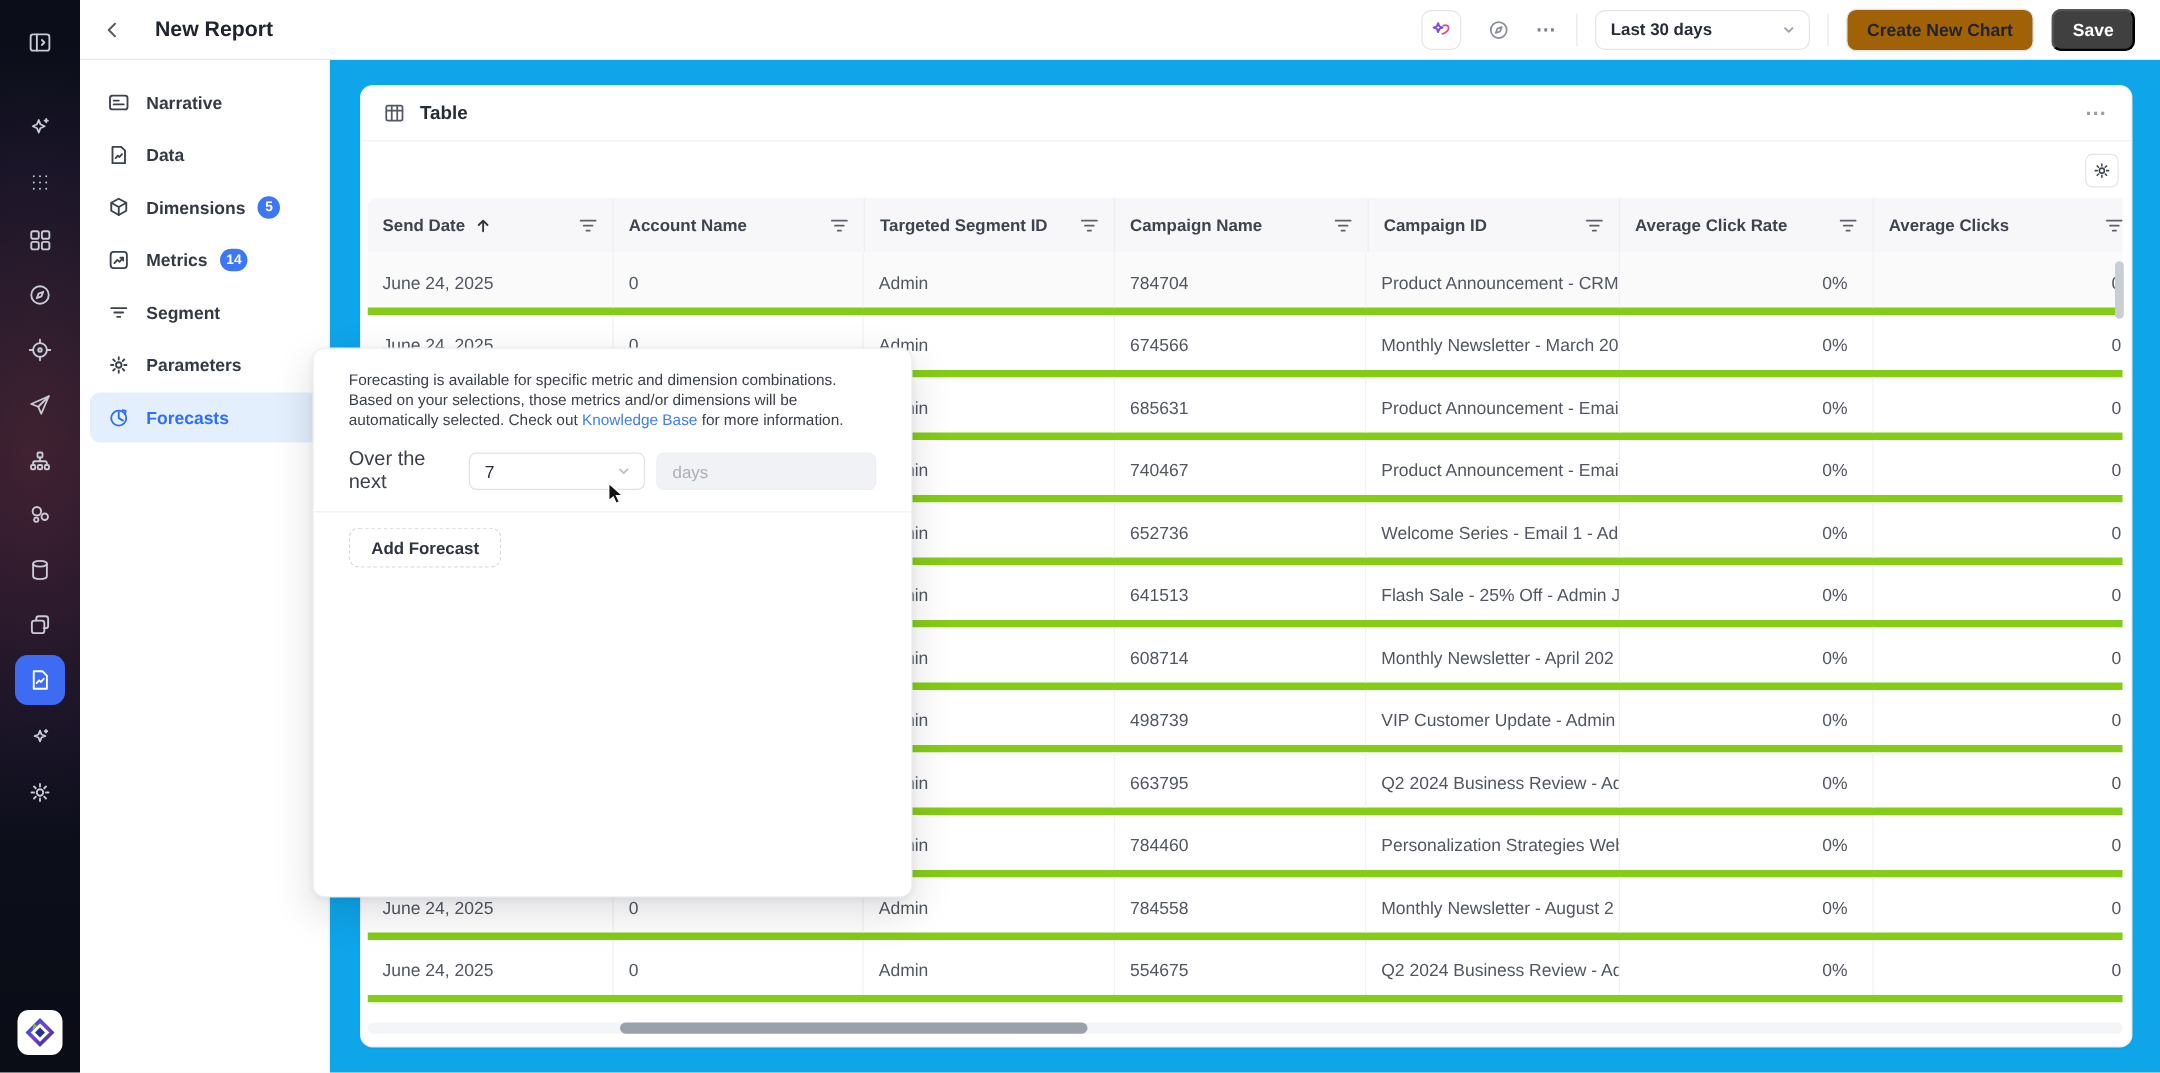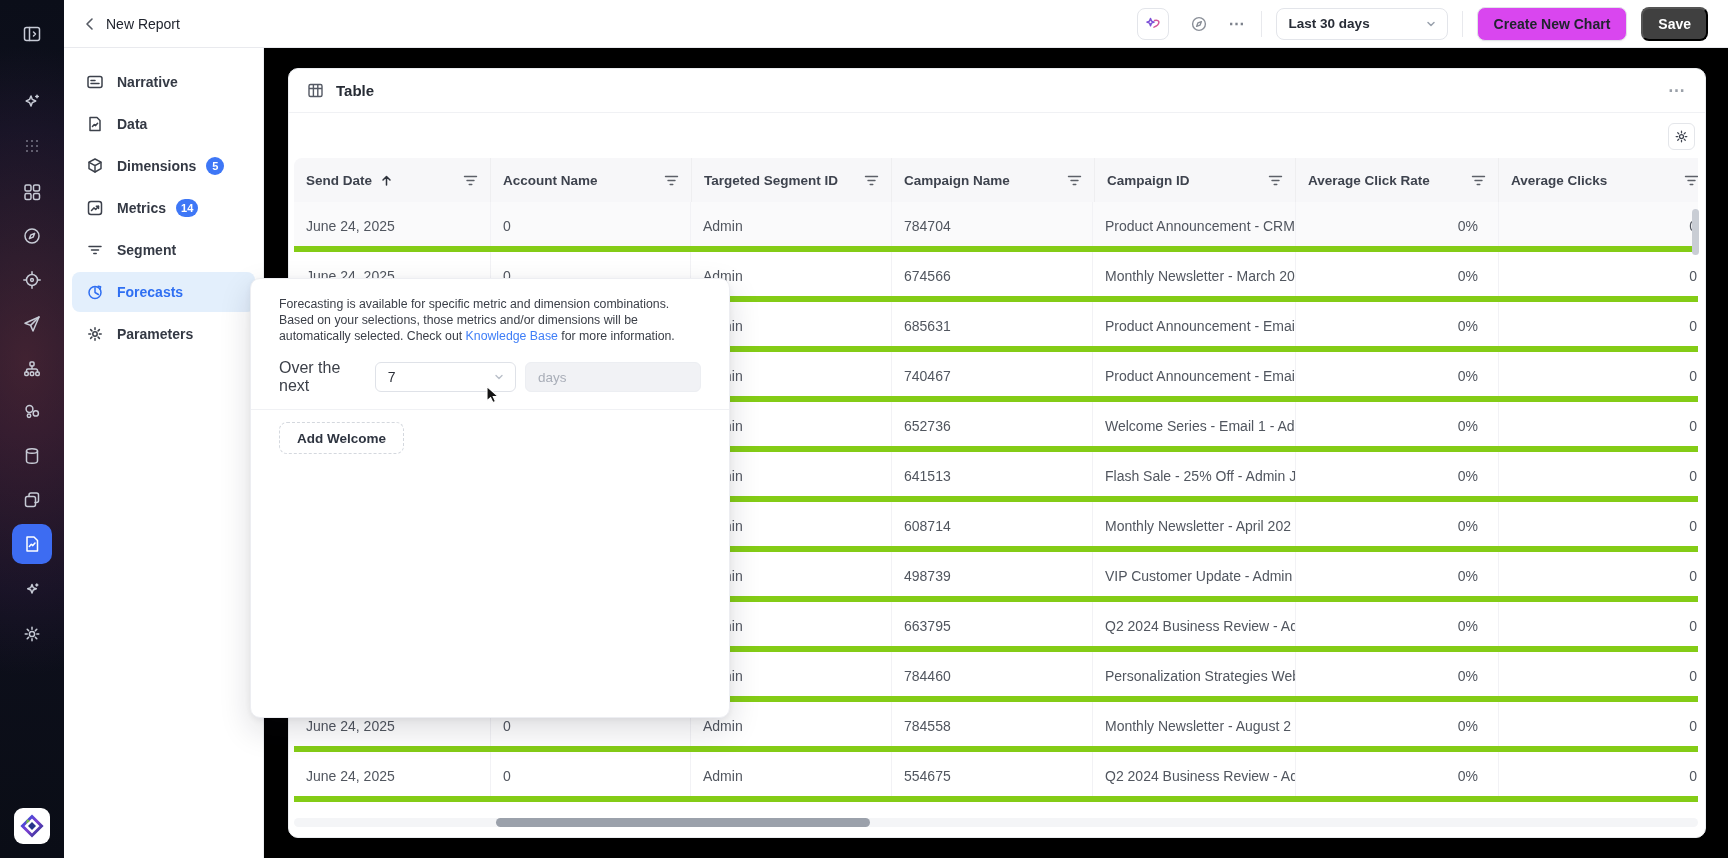--- a/index.html
+++ b/index.html
@@ -17,29 +17,29 @@
   .ric svg { stroke:#c7cbd6; fill:none; stroke-width:1.5; stroke-linecap:round; stroke-linejoin:round; }
   .ric.sel { background:#3d6cf2; }
   .ric.sel svg { stroke:#ffffff; }
   .rail-logo { position:absolute; left:50%; transform:translateX(-50%); bottom:14px; width:36px; height:36px;
     background:#fff; border-radius:9px; display:flex; align-items:center; justify-content:center; }
 
   
   .topbar { position:absolute; left:64px; right:0; top:0; height:48px; background:#fff;
     border-bottom:1px solid #e9eaee; display:flex; align-items:center; z-index:10; }
   .back-btn { width:32px; height:32px; margin-left:10px; display:flex; align-items:center; justify-content:center; }
-  .tb-title { font-size:14px; font-weight:400; color:#20242e; margin-left:0; }
+  .tb-title { font-size:17px; font-weight:700; color:#20242e; margin-left:18px; }
   .tb-right { margin-left:auto; display:flex; align-items:center; gap:14px; padding-right:20px; }
   .icon-btn { width:32px; height:32px; display:flex; align-items:center; justify-content:center; border-radius:8px; }
   .icon-btn.bordered { border:1px solid #e3e5ea; }
   .v-div { width:1px; height:26px; background:#e8e9ed; }
   .select-box { height:32px; width:172px; border:1px solid #e3e5ea; border-radius:8px; background:#fff;
     display:flex; align-items:center; padding:0 10px 0 12px; font-size:13.5px; color:#272c36; font-weight:600; }
   .select-box .chev { margin-left:auto; }
-  .btn-outline { height:34px; padding:0 16px; border:1px solid #e1e3e8; border-radius:8px; background:#d946ef;
+  .btn-outline { height:34px; padding:0 16px; border:1px solid #e1e3e8; border-radius:8px; background:#a16207;
     font-size:14px; font-weight:700; color:#20242e; display:flex; align-items:center; box-shadow:0 1px 2px rgba(20,24,40,.04);}
   .btn-primary { height:34px; padding:0 15px; border-radius:8px; background:#404040; color:#fff;
     font-size:14px; font-weight:700; display:flex; align-items:center; }
   .dots { color:#7c818b; font-size:16px; letter-spacing:2px; font-weight:700; }
 
   
   .nav { position:absolute; left:64px; top:48px; width:200px; bottom:0; background:#fff;
     border-right:1px solid #eceef1; padding-top:12px; z-index:5; }
   .nav-item { position:relative; height:40px; margin:2px 8px; border-radius:8px;
     display:flex; align-items:center; padding-left:14px; }
@@ -47,21 +47,21 @@
   .nav-label { font-size:14px; color:#343944; font-weight:700; margin-left:13px; }
   .nav-item.sel { background:#e3effc; }
   .nav-item.sel .nav-label { color:#2f6ff2; }
   .nav-item.sel svg { stroke:#2f6ff2; }
   .nav-tail { position:absolute; right:-5px; top:14px; width:11px; height:11px; background:#e3effc;
     transform:rotate(45deg); border-radius:2px; }
   .badge { margin-left:10px; min-width:18px; height:18px; padding:0 5px; border-radius:9px; background:#3e77f6;
     color:#fff; font-size:11px; font-weight:700; display:flex; align-items:center; justify-content:center; }
 
   
-  .content { position:absolute; left:264px; top:48px; right:0; bottom:0; background:#000000; }
+  .content { position:absolute; left:264px; top:48px; right:0; bottom:0; background:#0ea5e9; }
   .card { position:absolute; left:24px; top:20px; width:1418px; height:770px; background:#fff;
     border:1px solid #ebedf0; border-radius:10px; box-shadow:0 1px 2px rgba(20,24,40,.03); }
   .card-head { height:44px; display:flex; align-items:center; padding:0 18px; border-bottom:1px solid #f0f1f4; }
   .card-title { font-size:15px; font-weight:700; color:#262b34; margin-left:12px; }
   .card-menu { margin-left:auto; color:#9aa0a8; font-size:17px; letter-spacing:2px; font-weight:700; }
   .gear-btn { position:absolute; right:10px; top:54px; width:27px; height:27px; border:1px solid #e4e6ea;
     border-radius:6px; background:#fff; display:flex; align-items:center; justify-content:center; }
 
   
   .tbl-viewport { position:absolute; left:5px; right:7px; top:89px; bottom:30px; overflow:hidden; }
@@ -284,35 +284,35 @@
       </svg>
     <span class="nav-label">Metrics</span>
     <span class="badge">14</span>
   </div>
   <div class="nav-item">
     <svg width="18" height="18" viewBox="0 0 18 18">
         <path d="M3 5.5h12M5.5 9h7M7.8 12.5h2.4"></path>
       </svg>
     <span class="nav-label">Segment</span>
   </div>
+  <div class="nav-item">
+    <svg width="18" height="18" viewBox="0 0 18 18">
+        <circle cx="9" cy="9" r="2.2"></circle>
+        <path d="M9 2.8v1.8M9 13.4v1.8M2.8 9h1.8M13.4 9h1.8M4.6 4.6l1.3 1.3M12.1 12.1l1.3 1.3M13.4 4.6l-1.3 1.3M5.9 12.1l-1.3 1.3"></path>
+      </svg>
+    <span class="nav-label">Parameters</span>
+  </div>
   <div class="nav-item sel">
     <svg width="18" height="18" viewBox="0 0 18 18">
         <circle cx="9" cy="9.5" r="6"></circle>
         <path d="M9 9.5V4.8M9 9.5l3.4 2"></path>
         <path d="M12.2 3.2l2.4.6-.6 2.4"></path>
       </svg>
     <span class="nav-label">Forecasts</span>
     <span class="nav-tail"></span>
-  </div>
-  <div class="nav-item">
-    <svg width="18" height="18" viewBox="0 0 18 18">
-        <circle cx="9" cy="9" r="2.2"></circle>
-        <path d="M9 2.8v1.8M9 13.4v1.8M2.8 9h1.8M13.4 9h1.8M4.6 4.6l1.3 1.3M12.1 12.1l1.3 1.3M13.4 4.6l-1.3 1.3M5.9 12.1l-1.3 1.3"></path>
-      </svg>
-    <span class="nav-label">Parameters</span>
   </div>
 </div>
 
 <div class="content">
   <div class="card">
     <div class="card-head">
       <svg width="17" height="17" viewBox="0 0 17 17" fill="none" stroke="#545964" stroke-width="1.4" stroke-linejoin="round">
           <rect x="2" y="2.5" width="13" height="12" rx="1.5"></rect>
           <path d="M2 6.5h13M6.4 2.5v12M10.8 2.5v12"></path>
         </svg>
@@ -501,18 +501,18 @@
     <span class="pop-label">Over the next</span>
     <div class="pop-select">
       <span>7</span>
       <svg class="chev" width="12" height="12" viewBox="0 0 12 12" fill="none" stroke="#b9bfc9" stroke-width="1.4" stroke-linecap="round" stroke-linejoin="round">
           <path d="M3 4.5l3 3 3-3"></path>
         </svg>
     </div>
     <input class="pop-input" disabled="" placeholder="days" style="">
   </div>
   <div class="pop-div"></div>
-  <button class="btn-dashed">Add Welcome</button>
+  <button class="btn-dashed">Add Forecast</button>
 </div>
 
 <svg class="cursor" width="18" height="20" viewBox="0 0 18 20">
   <path d="M4 1.5l0 14.2 3.6-3.1 2.3 5 2.6-1.2-2.3-4.9 5 0z" fill="#141414" stroke="#ffffff" stroke-width="1.1"></path>
 </svg>
 
 </body></html>

